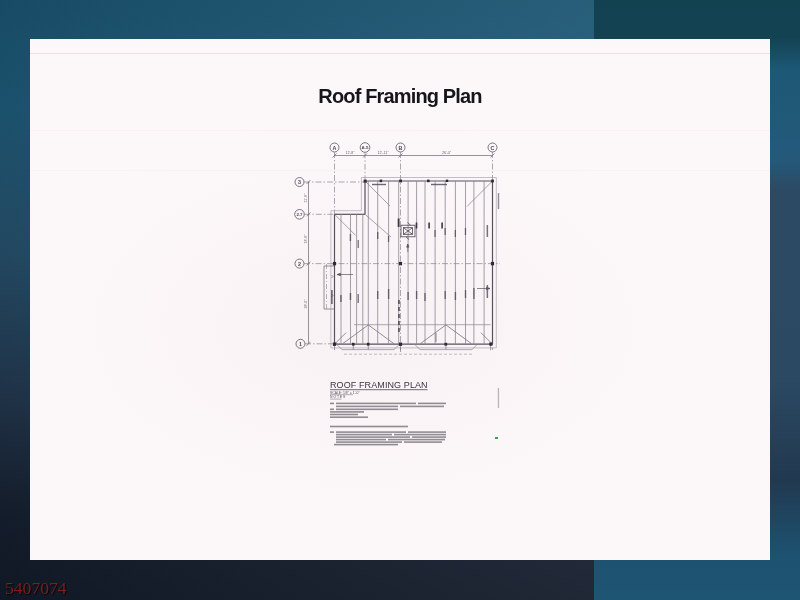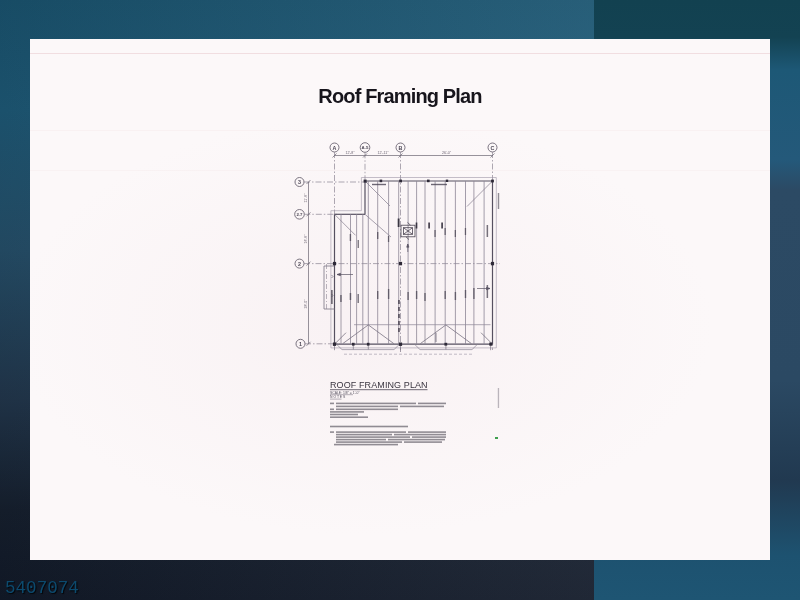--- a/index.html
+++ b/index.html
@@ -10,21 +10,21 @@
     background:linear-gradient(to right,rgba(0,0,0,0.10),rgba(255,255,255,0.06));}
   .bgright{position:absolute;left:594px;top:0;width:206px;height:600px;
     background:linear-gradient(to bottom,#124150 0px,#134252 37px,#1d5876 70px,#24597a 160px,#2c4a64 190px,#2b4963 380px,#213950 480px,#1d5270 555px,#1e5573 600px);}
   .paper{position:absolute;left:30px;top:39px;width:740px;height:521px;background:#fcf8f9;
     background-image:radial-gradient(ellipse 500px 300px at 45% 55%, rgba(242,228,232,0.32), rgba(255,255,255,0) 70%);}
   .scan1{position:absolute;left:30px;top:53px;width:740px;height:1px;background:rgba(226,185,192,0.42);}
   .scan2{position:absolute;left:30px;top:130px;width:740px;height:1px;background:rgba(228,196,202,0.13);}
   .scan3{position:absolute;left:30px;top:170px;width:740px;height:1px;background:rgba(228,196,202,0.11);}
   .title{position:absolute;left:0;top:85.8px;width:800px;text-align:center;line-height:1;
     font-weight:bold;font-size:20px;letter-spacing:-0.85px;color:#17151c;}
-  .mls{position:absolute;left:5px;top:580.2px;line-height:1;font-family:Liberation Mono, monospace;font-size:17.6px;color:#0c4a6e;text-shadow:1px 1px 1px rgba(0,0,0,0.8);}
+  .mls{position:absolute;left:5px;top:580.2px;line-height:1;font-family:Liberation Serif, serif;font-size:17.6px;color:#7f1d1d;text-shadow:1px 1px 1px rgba(0,0,0,0.8);}
   svg{position:absolute;left:0;top:0;filter:blur(0.3px);}
 </style>
 </head>
 <body>
 <div id="stage">
 
   <div class="bgleft"></div>
 
   <div class="bgright"></div>
 

